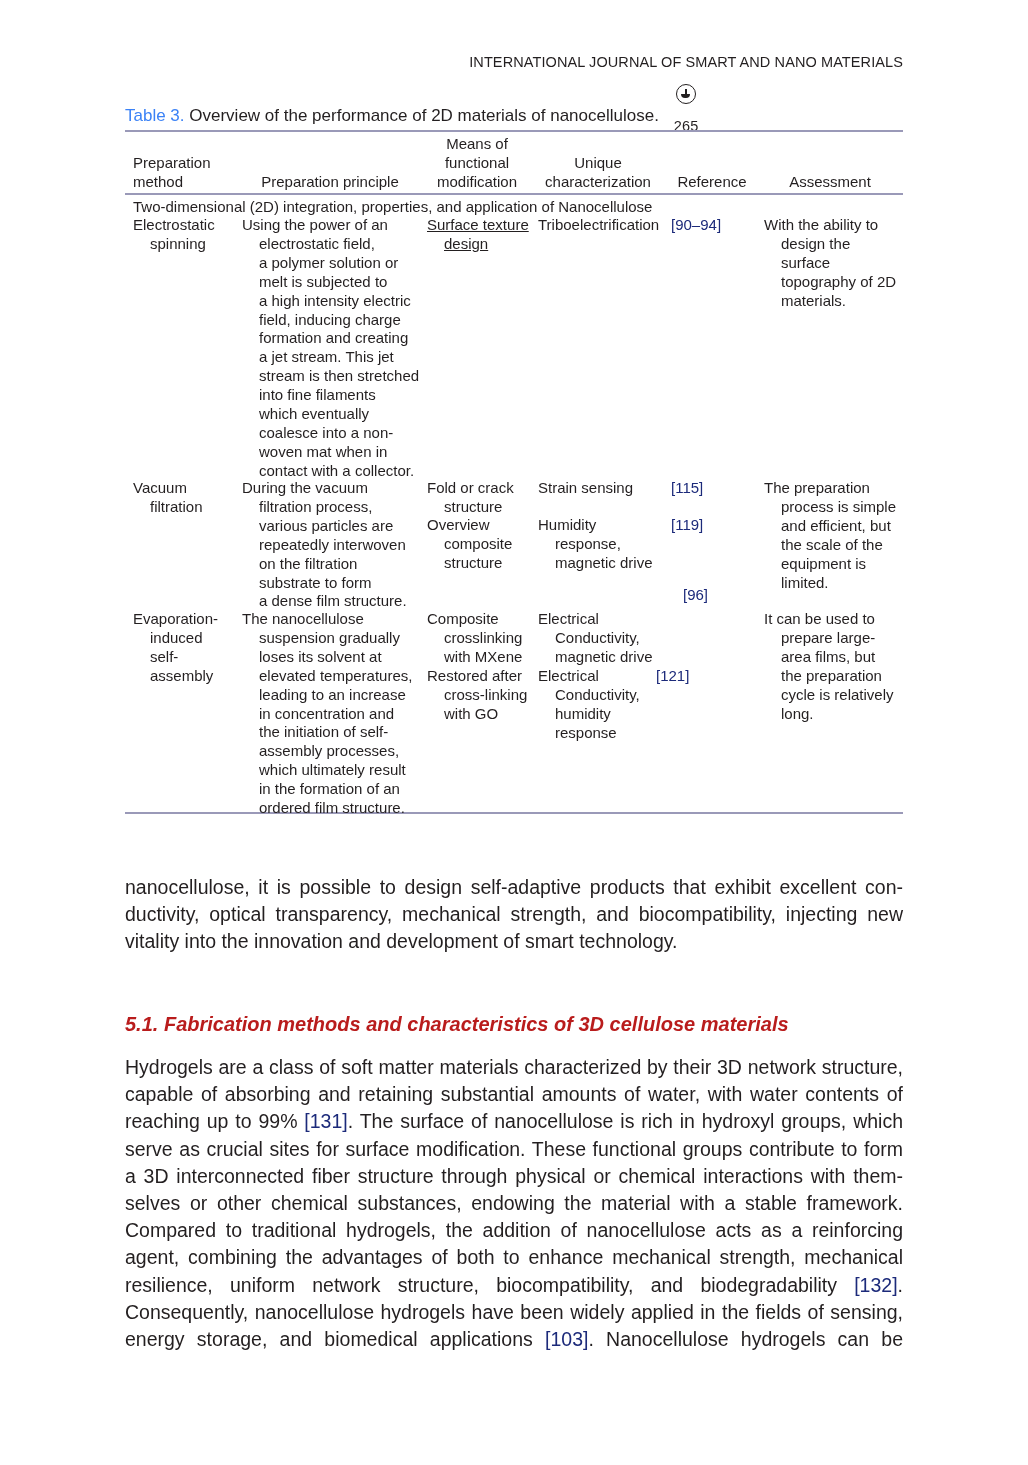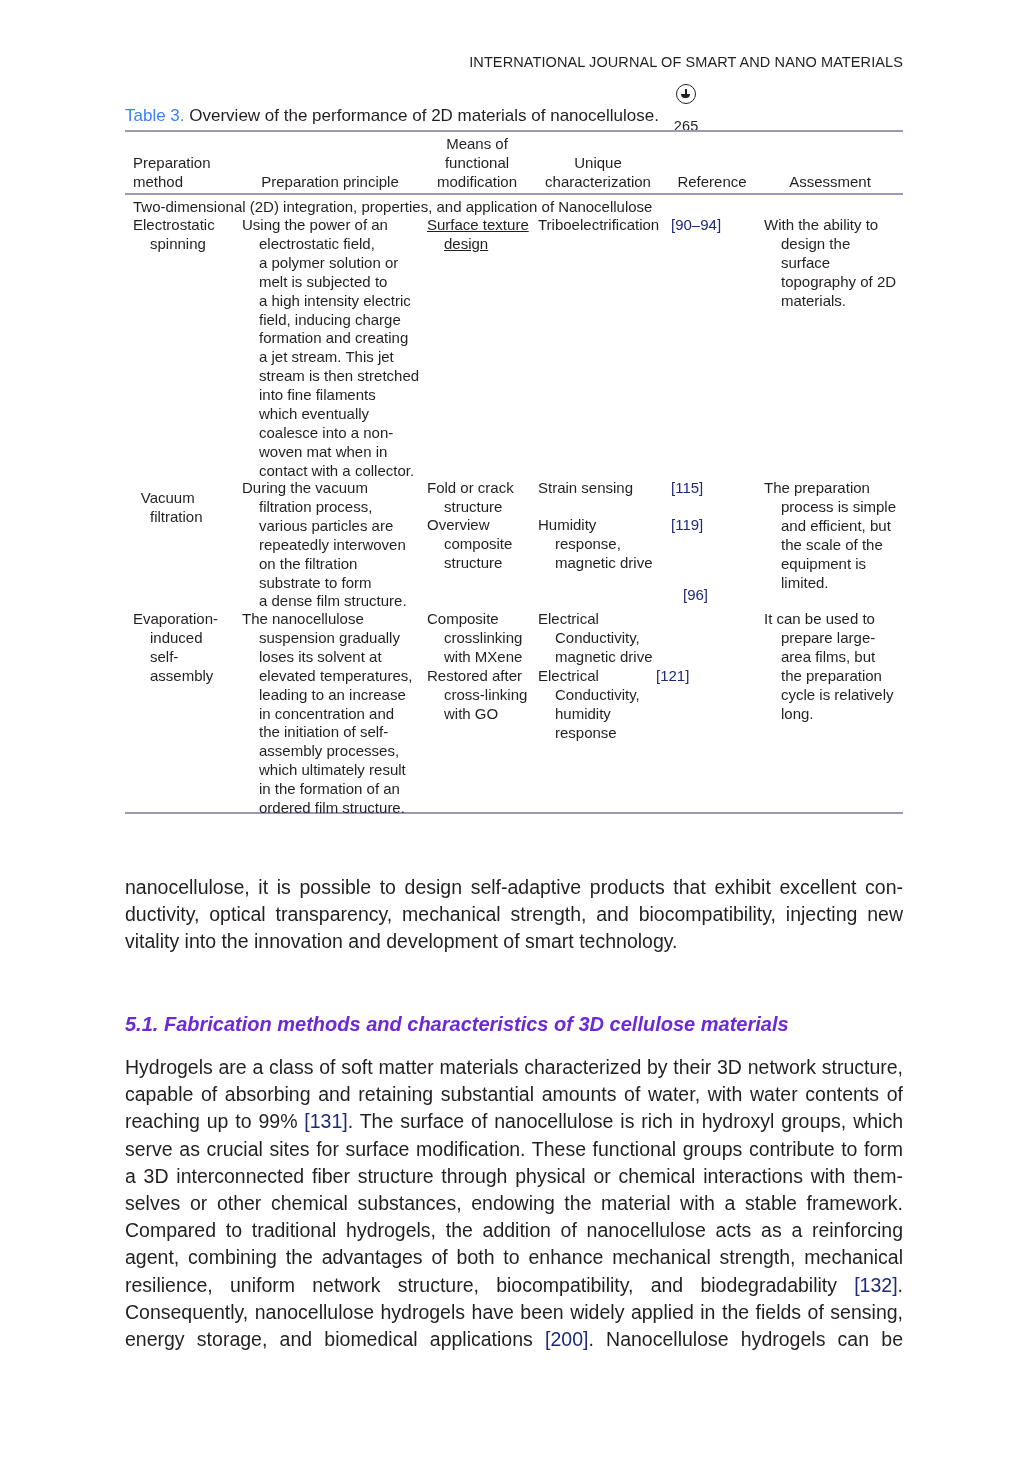--- a/index.html
+++ b/index.html
@@ -36,21 +36,21 @@
   }
   .cell .l { display: block; white-space: nowrap; }
   .cell .l.ind { padding-left: 17px; }
   .hdr { text-align: center; }
   .ref { color: #1c2a7a; }
   .section-text { position: absolute; left: 125px; width: 778px; font-size: 19.5px; line-height: 27.2px; }
   .section-text .line { display: block; white-space: nowrap; text-align: justify; text-align-last: justify; }
   .section-text .line.last { text-align-last: left; }
   .heading {
     position: absolute; left: 125px; top: 1013px;
-    font-size: 20px; font-weight: bold; font-style: italic; color: #6d28d9;
+    font-size: 20px; font-weight: bold; font-style: italic; color: #b91c1c;
   }
 </style>
 </head>
 <body>
 
 <div class="running-head">
   <span>INTERNATIONAL JOURNAL OF SMART AND NANO MATERIALS</span>
   <span class="logo"></span>
   <span>265</span>
 </div>
@@ -116,21 +116,21 @@
 </div>
 <div class="cell ref" style="left:671px;top:216px;">[90–94]</div>
 <div class="cell" style="left:764px;top:216px;">
   <span class="l">With the ability to</span>
   <span class="l ind">design the</span>
   <span class="l ind">surface</span>
   <span class="l ind">topography of 2D</span>
   <span class="l ind">materials.</span>
 </div>
 
-<div class="cell" style="left:133px;top:489px;text-align:center;">
+<div class="cell" style="left:133px;top:479px;">
   <span class="l">Vacuum</span>
   <span class="l ind">filtration</span>
 </div>
 <div class="cell" style="left:242px;top:479px;">
   <span class="l">During the vacuum</span>
   <span class="l ind">filtration process,</span>
   <span class="l ind">various particles are</span>
   <span class="l ind">repeatedly interwoven</span>
   <span class="l ind">on the filtration</span>
   <span class="l ind">substrate to form</span>
@@ -227,14 +227,14 @@
   <span class="line">Hydrogels are a class of soft matter materials characterized by their 3D network structure,</span>
   <span class="line">capable of absorbing and retaining substantial amounts of water, with water contents of</span>
   <span class="line"><span>reaching up to 99% </span><span class="ref">[131]</span><span>. The surface of nanocellulose is rich in hydroxyl groups, which</span></span>
   <span class="line">serve as crucial sites for surface modification. These functional groups contribute to form</span>
   <span class="line">a 3D interconnected fiber structure through physical or chemical interactions with them-</span>
   <span class="line">selves or other chemical substances, endowing the material with a stable framework.</span>
   <span class="line">Compared to traditional hydrogels, the addition of nanocellulose acts as a reinforcing</span>
   <span class="line">agent, combining the advantages of both to enhance mechanical strength, mechanical</span>
   <span class="line"><span>resilience, uniform network structure, biocompatibility, and biodegradability </span><span class="ref">[132]</span><span>.</span></span>
   <span class="line">Consequently, nanocellulose hydrogels have been widely applied in the fields of sensing,</span>
-  <span class="line"><span>energy storage, and biomedical applications </span><span class="ref">[200]</span><span>. Nanocellulose hydrogels can be</span></span>
+  <span class="line"><span>energy storage, and biomedical applications </span><span class="ref">[103]</span><span>. Nanocellulose hydrogels can be</span></span>
 </div>
 
 </body></html>

